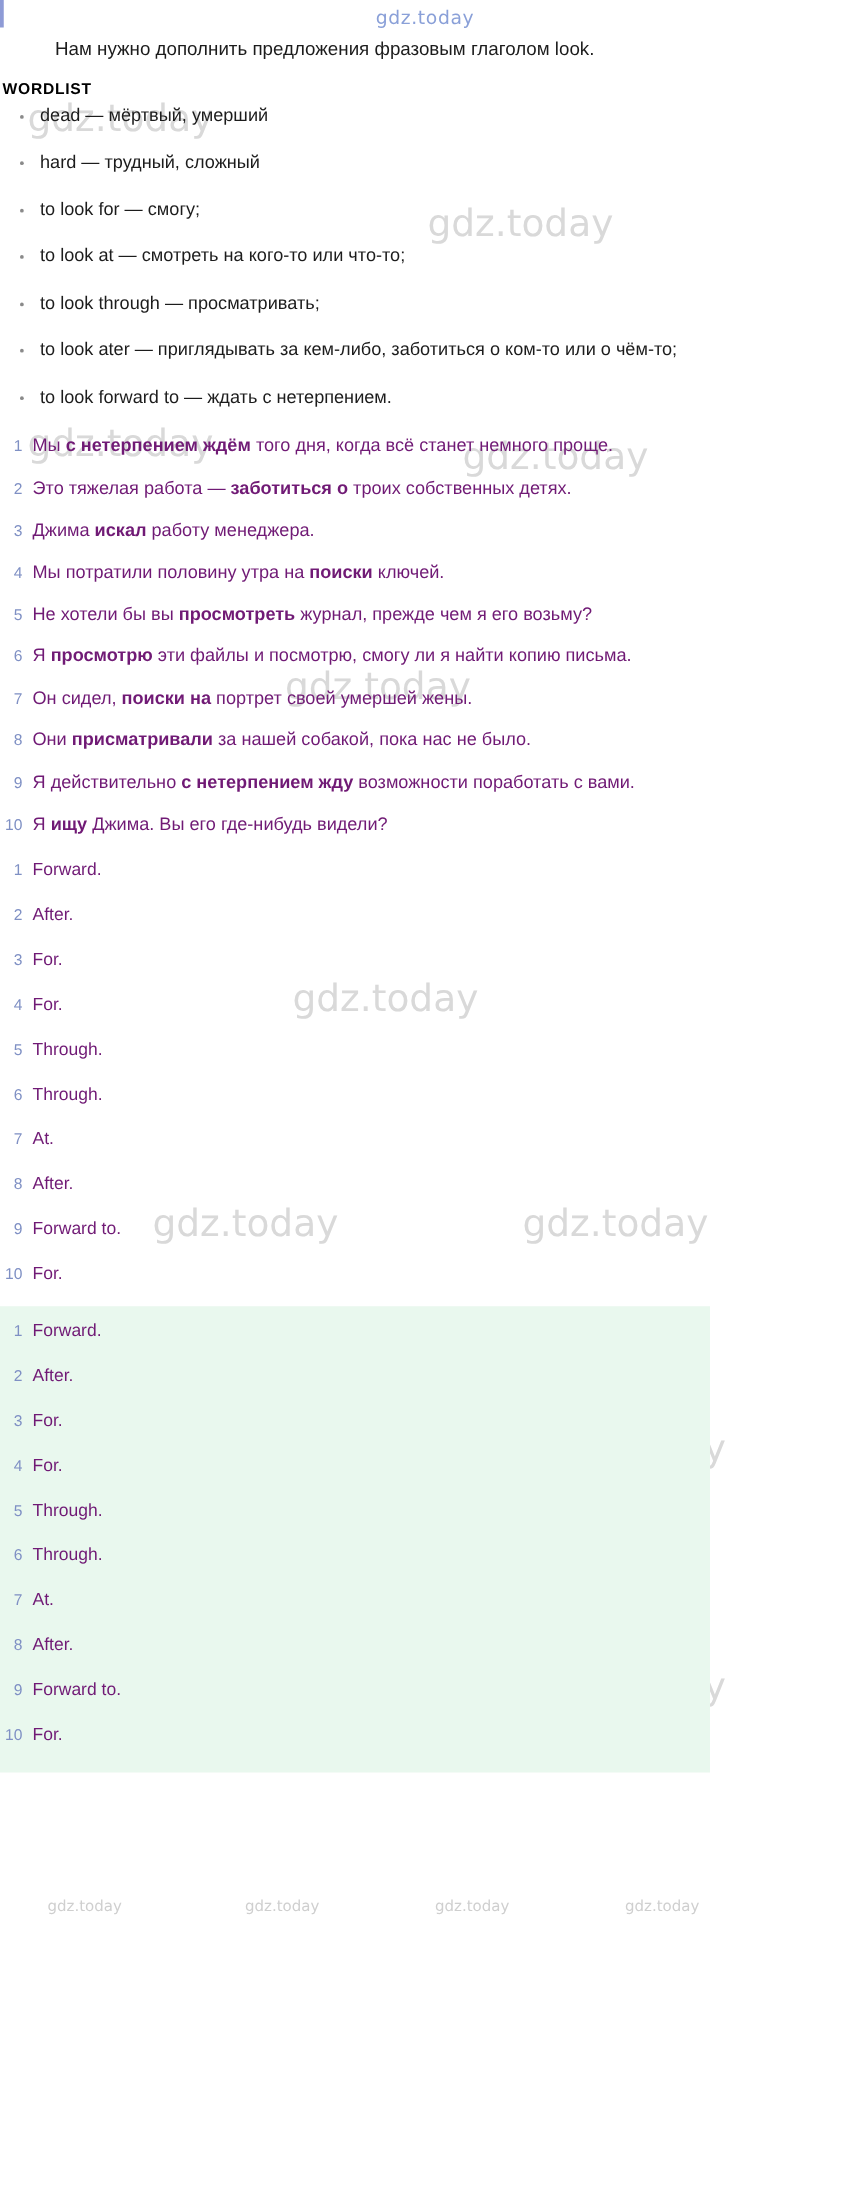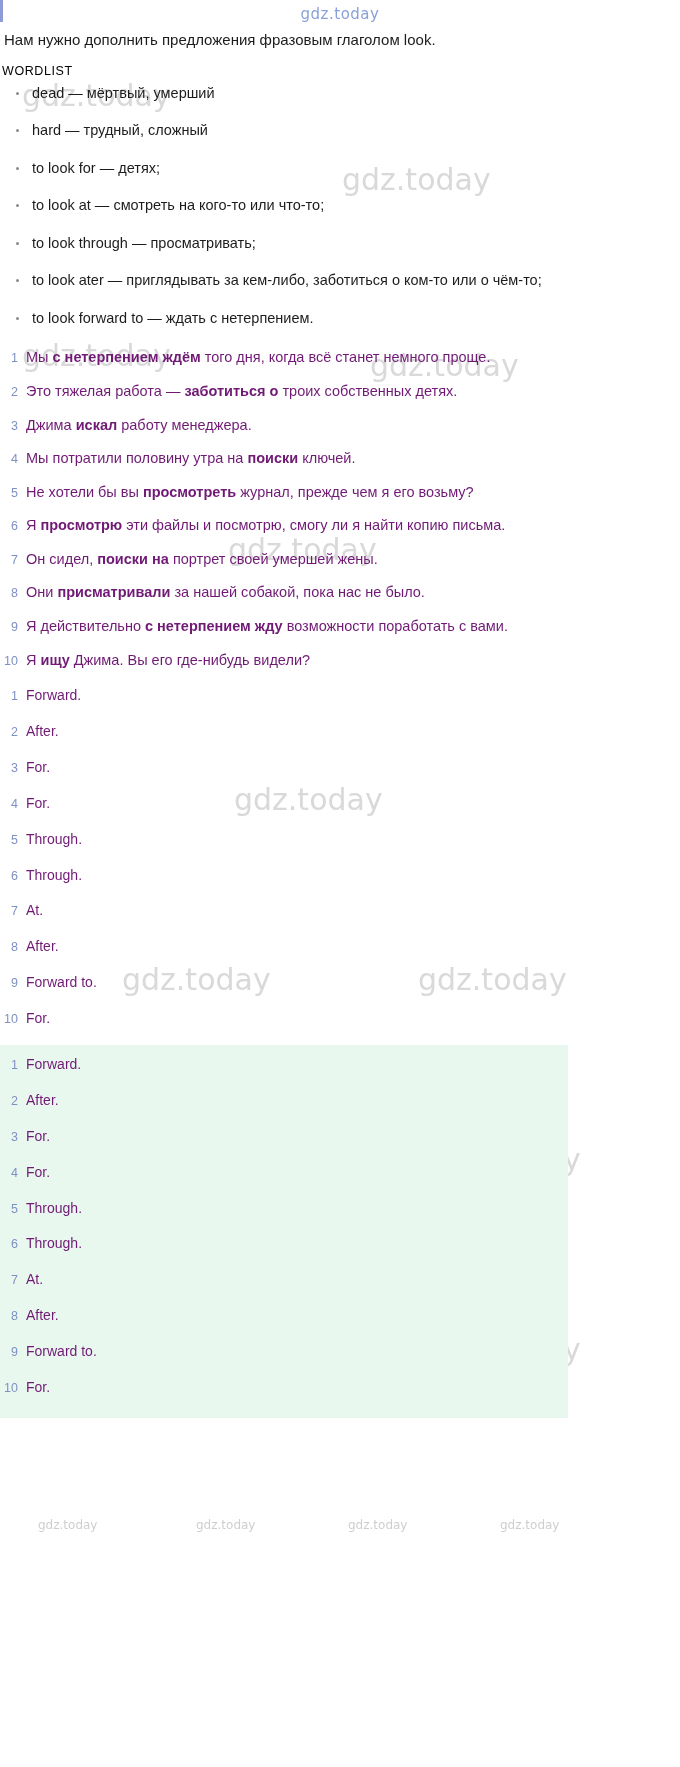--- a/index.html
+++ b/index.html
@@ -34,25 +34,26 @@
     padding-top: 5px;
     height: 24px;
     font-family: "DejaVu Sans", sans-serif;
   }
 
   .intro {
     font-size: 15px;
     color: #1c1c1c;
     padding: 6px 10px 0 4px;
     line-height: 1.3;
+    margin-left: 40px;
   }
 
   .wordlist-title {
     font-size: 12.5px;
-    font-weight: normal;
+    font-weight: bold;
     color: #000;
     letter-spacing: 0.6px;
     padding: 14px 0 6px 2px;
   }
 
   ul.wordlist {
     list-style: none;
     margin: 0;
     padding: 0 20px 0 14px;
   }
@@ -156,21 +157,21 @@
 
     <div class="intro">
       <span>Нам нужно дополнить предложения фразовым глаголом look.</span>
     </div>
 
     <div class="wordlist-title">WORDLIST</div>
 
     <ul class="wordlist">
       <li>dead — мёртвый, умерший</li>
       <li>hard — трудный, сложный</li>
-      <li>to look for — детях;</li>
+      <li>to look for — смогу;</li>
       <li>to look at — смотреть на кого-то или что-то;</li>
       <li>to look through — просматривать;</li>
       <li>to look ater — приглядывать за кем-либо, заботиться о ком-то или о чём-то;</li>
       <li>to look forward to — ждать с нетерпением.</li>
     </ul>
 
     <div class="numbered sentences">
       <div class="row">
         <div class="num">1</div>
         <div class="txt"><span>Мы </span><b>с нетерпением ждём</b><span> того дня, когда всё станет немного проще.</span></div>

